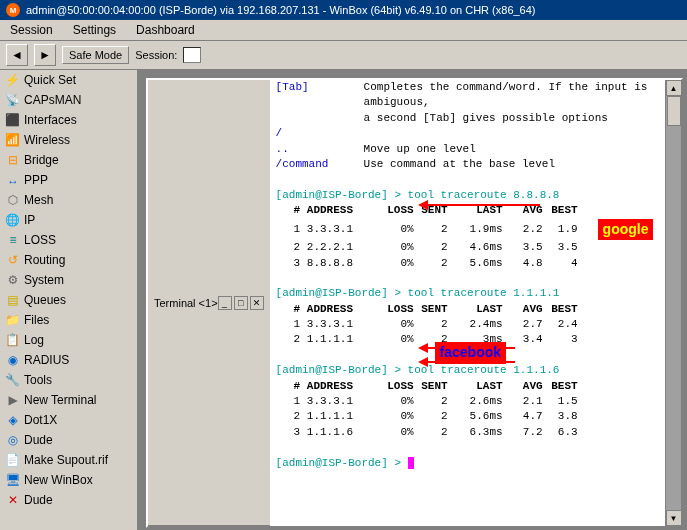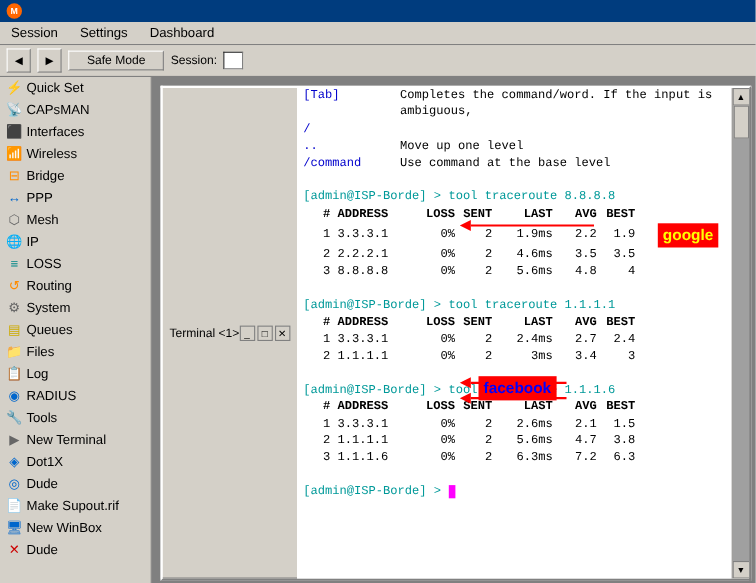--- a/index.html
+++ b/index.html
@@ -54,21 +54,21 @@
       background: #d4d0c8;
       border-bottom: 1px solid #808080;
       padding: 3px 6px;
       display: flex;
       align-items: center;
       gap: 6px;
     }
     .toolbar-btn {
       background: #d4d0c8;
       border: 1px solid #808080;
-      padding: 2px 16px;
+      padding: 2px 6px;
       font-size: 11px;
       cursor: pointer;
       border-top-color: #fff;
       border-left-color: #fff;
     }
     .toolbar-icon-btn {
       width: 22px;
       height: 22px;
       background: #d4d0c8;
       border: 1px solid #808080;
@@ -222,20 +222,21 @@
       display: flex;
       flex: 1;
       overflow: hidden;
     }
   </style>
 </head>
 <body>
 
 <div class="title-bar">
   <div class="title-bar-icon">M</div>
+  <span>admin@50:00:00:04:00:00 (ISP-Borde) via 192.168.207.131 - WinBox (64bit) v6.49.10 on CHR (x86_64)</span>
 </div>
 
 <div class="menu-bar">
   <span class="menu-item">Session</span>
   <span class="menu-item">Settings</span>
   <span class="menu-item">Dashboard</span>
 </div>
 
 <div class="toolbar">
   <div class="toolbar-icon-btn">◄</div>
@@ -349,20 +350,23 @@
           <div class="term-btn">□</div>
           <div class="term-btn">✕</div>
         </div>
       </div>
       <div class="terminal-with-scroll">
         <div class="terminal-body" id="terminal-body" style="position: relative;">
           
         <div style="display: flex; gap: 8px;">
               <span style="min-width: 80px; color: rgb(0, 0, 204);">[Tab]</span>
               <span>Completes the command/word. If the input is ambiguous,</span>
+            </div><div style="display: flex; gap: 8px;">
+              <span style="min-width: 80px; color: rgb(0, 0, 204);"></span>
+              <span>a second [Tab] gives possible options</span>
             </div><div style="display: flex; gap: 8px;">
               <span style="min-width: 80px; color: rgb(0, 0, 204);">/</span>
             </div><div style="display: flex; gap: 8px;">
               <span style="min-width: 80px; color: rgb(0, 0, 204);">..</span>
               <span>Move up one level</span>
             </div><div style="display: flex; gap: 8px;">
               <span style="min-width: 80px; color: rgb(0, 0, 204);">/command</span>
               <span>Use command at the base level</span>
             </div><br><div style="color: rgb(0, 153, 153); font-family: &quot;Courier New&quot;, monospace; font-size: 11px;">[admin@ISP-Borde] &gt; tool traceroute 8.8.8.8</div><div style="font-family: &quot;Courier New&quot;, monospace; font-size: 11px; padding-left: 18px;"><span style="display:inline-block;width:70px;font-weight:bold"># ADDRESS</span><span style="display:inline-block;width:50px;text-align:right;font-weight:bold">LOSS</span><span style="display:inline-block;width:34px;text-align:right;font-weight:bold">SENT</span><span style="display:inline-block;width:55px;text-align:right;font-weight:bold">LAST</span><span style="display:inline-block;width:40px;text-align:right;font-weight:bold">AVG</span><span style="display:inline-block;width:35px;text-align:right;font-weight:bold">BEST</span></div><div style="position: relative; display: flex; align-items: center;">
               <div style="font-family: &quot;Courier New&quot;, monospace; font-size: 11px; padding-left: 18px;"><span style="display:inline-block;width:70px">1 3.3.3.1</span><span style="display:inline-block;width:50px;text-align:right">0%</span><span style="display:inline-block;width:34px;text-align:right">2</span><span style="display:inline-block;width:55px;text-align:right">1.9ms</span><span style="display:inline-block;width:40px;text-align:right">2.2</span><span style="display:inline-block;width:35px;text-align:right">1.9</span></div>

